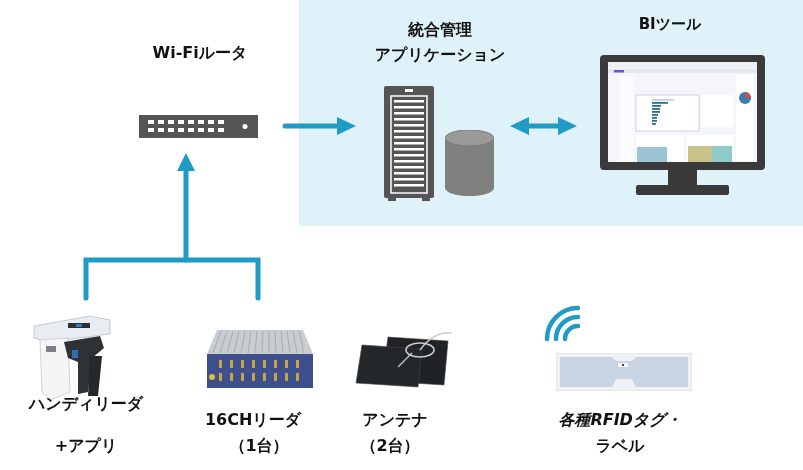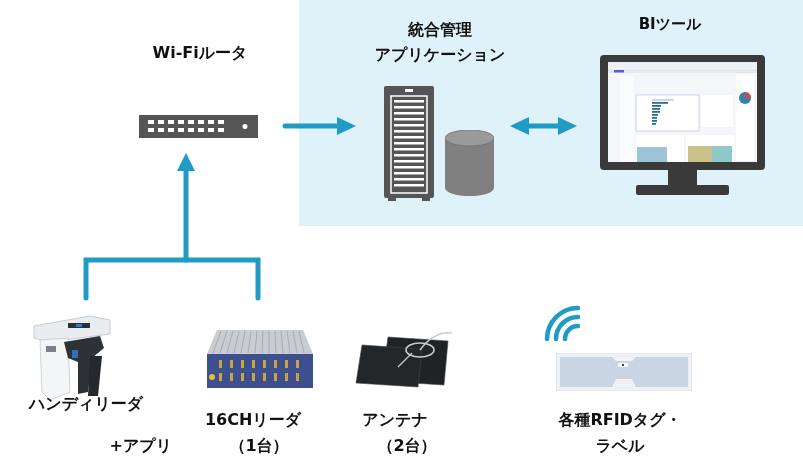--- a/index.html
+++ b/index.html
@@ -139,21 +139,21 @@
     <rect x="40" y="11" width="22" height="5" fill="#2b2f36"></rect>
     <rect x="48" y="12" width="6" height="3" fill="#2d7bd6"></rect>
     <path d="M12 28 L40 26 L42 80 L22 88 L14 80 Z" fill="#f3f5f7" stroke="#c3c9d0" stroke-width="0.8"></path>
     <rect x="18" y="34" width="10" height="6" fill="#7c8088"></rect>
     <path d="M36 30 L72 24 L76 36 L64 46 L60 80 L50 82 L50 50 L40 46 Z" fill="#2e3136"></path>
     <rect x="44" y="38" width="6" height="8" fill="#2e6fb7"></rect>
     <path d="M62 44 L74 44 L70 84 L60 84 Z" fill="#25282c"></path>
   </svg>
 </div>
 <div class="label" style="left:0px; top:392px; width:172px;">ハンディリーダ</div>
-<div class="label" style="left:0px; top:434px; width:172px;text-align:right;">+アプリ</div>
+<div class="label" style="left:0px; top:434px; width:172px;">+アプリ</div>
 
 <div class="abs" style="left:205px; top:328px;">
   <svg width="110" height="64" viewBox="0 0 110 64">
     <path d="M12 2 L98 2 L108 26 L2 26 Z" fill="#c9ccd0"></path>
     <g stroke="#9ea3a8" stroke-width="0.8">
       <line x1="16" y1="3" x2="8" y2="25"></line>
         <line x1="22" y1="3" x2="15" y2="25"></line>
         <line x1="28" y1="3" x2="22" y2="25"></line>
         <line x1="34" y1="3" x2="29" y2="25"></line>
         <line x1="40" y1="3" x2="36" y2="25"></line>
@@ -195,34 +195,34 @@
 <div class="abs" style="left:352px; top:325px;">
   <svg width="110" height="70" viewBox="0 0 110 70">
     <path d="M36 12 L96 16 L92 60 L30 56 Z" fill="#1f2326" stroke="#444" stroke-width="0.6"></path>
     <path d="M10 30 L70 34 L66 72 L4 68 Z" fill="#23272a" stroke="#444" stroke-width="0.6" transform="translate(0,-10)"></path>
     <ellipse cx="68" cy="25" rx="14" ry="7" fill="none" stroke="#c8ccd0" stroke-width="1.6"></ellipse>
     <path d="M68 25 Q 82 6 100 8" fill="none" stroke="#c8ccd0" stroke-width="1.4"></path>
     <path d="M60 28 Q 52 36 46 42" fill="none" stroke="#c8ccd0" stroke-width="1.2"></path>
   </svg>
 </div>
 <div class="label" style="left:340px; top:408px; width:110px;">アンテナ</div>
-<div class="label" style="left:352px; top:434px; width:110px;">（2台）</div>
+<div class="label" style="left:335px; top:434px; width:110px;">（2台）</div>
 
 <div class="abs" style="left:544px; top:305px;">
   <svg width="36" height="36" viewBox="0 0 36 36">
     <g fill="none" stroke="#1f9bc6" stroke-width="4.5" stroke-linecap="round">
       <path d="M3 34 A31 31 0 0 1 34 3"></path>
       <path d="M12 34 A22 22 0 0 1 34 12"></path>
       <path d="M21 34 A13 13 0 0 1 34 21"></path>
     </g>
   </svg>
 </div>
 
 <div class="abs" style="left:556px; top:353px;">
   <svg width="136" height="38" viewBox="0 0 136 38">
     <rect x="0" y="0" width="136" height="38" fill="#eef2f6" stroke="#d4dbe2" stroke-width="0.8"></rect>
     <path d="M4 4 L56 4 L60 8 L76 8 L80 4 L132 4 L132 34 L80 34 L76 26 L60 26 L56 34 L4 34 Z" fill="#c9d5e2"></path>
     <rect x="62" y="10" width="10" height="4" fill="#f4f6f9"></rect>
     <rect x="66" y="11" width="2" height="2" fill="#444"></rect>
   </svg>
 </div>
-<div class="label" style="left:520px; top:408px; width:200px;">各種RFIDタグ・</div>
+<div class="label" style="left:520px; top:408px; width:200px;font-style:italic;">各種RFIDタグ・</div>
 <div class="label" style="left:520px; top:434px; width:200px;">ラベル</div>
 
 </body></html>

